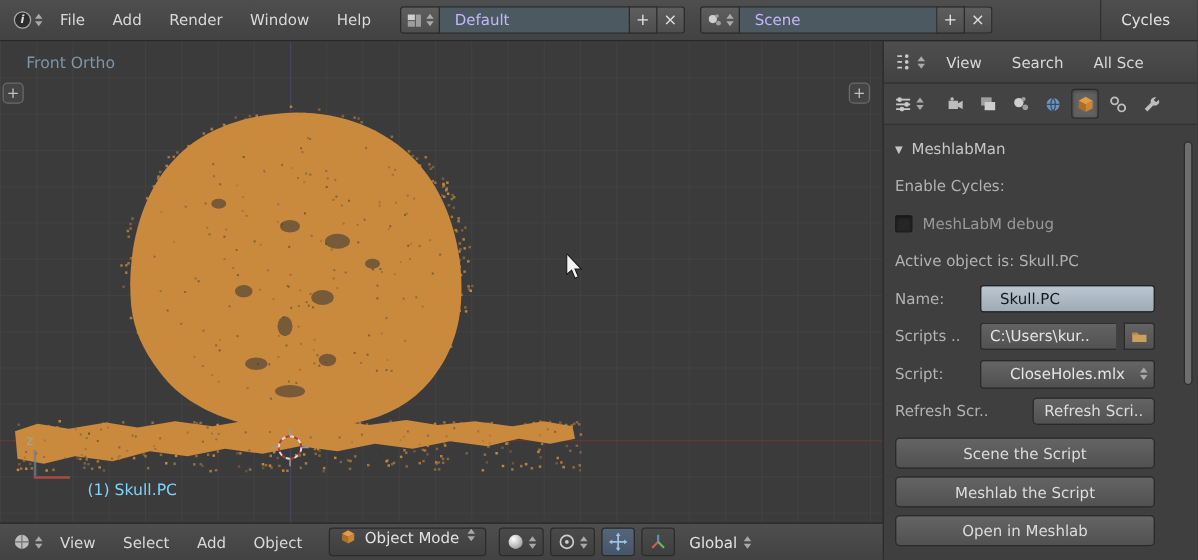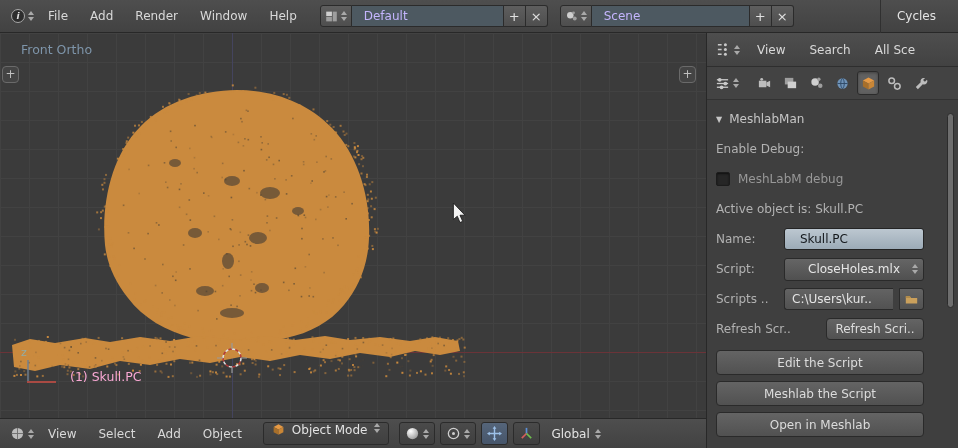--- a/index.html
+++ b/index.html
@@ -27,21 +27,21 @@
   .ic{width:15px;height:15px;flex:none}
   .ic12{width:13px;height:13px;flex:none}
 
   
   .viewport{position:absolute;top:33px;left:0;width:706px;height:385px;background:#3b3b3b;overflow:hidden}
   .grid{position:absolute;inset:0;background-image:linear-gradient(#424242 1px,transparent 1px),linear-gradient(90deg,#424242 1px,transparent 1px);background-size:29px 29px}
   .axis-z{position:absolute;left:232px;top:0;bottom:0;width:1px;background:#44445e}
   .axis-x{position:absolute;left:0;right:0;top:319px;height:1px;background:#6b3338}
   .scene-svg{position:absolute;inset:0}
   .view-label{position:absolute;left:21px;top:9px;color:#7e95aa;font-size:12.5px}
-  .obj-label{position:absolute;left:70px;top:336px;color:#f9a8d4;font-size:12.5px}
+  .obj-label{position:absolute;left:70px;top:351px;color:#7dd3fc;font-size:12.5px}
   .region-plus{position:absolute;width:17px;height:17px;border:1px solid #6a6a6a;border-radius:4px;background:rgba(80,80,80,.45);color:#c0c0c0;font-size:12px;line-height:15px;text-align:center}
   .region-plus.left{left:2px;top:33px}
   .region-plus.right{left:679px;top:33px}
   .mini-axis{position:absolute;left:16px;top:313px;width:54px;height:44px}
   .mini-axis .zl{position:absolute;left:5px;top:0;color:#93aca4;font-size:11px}
   .mini-axis .zline{position:absolute;left:11px;top:14px;width:2px;height:21px;background:#6f7f90;opacity:.75}
   .mini-axis .xline{position:absolute;left:11px;top:35px;width:29px;height:2px;background:#a94a43}
   .mouse-cursor{position:absolute;left:452px;top:170px;width:15px;height:22px}
 
   
@@ -1112,63 +1112,63 @@
     </div>
   </div>
 
   <div class="props-body">
     <div class="panel-header">
       <span class="tri">▼</span>
       <span>MeshlabMan</span>
     </div>
 
     <div class="prow">
-      <span class="plabel">Enable Debug:</span>
+      <span class="plabel">Enable Cycles:</span>
     </div>
 
     <div class="prow">
       <span class="checkbox"></span>
       <span class="plabel dim">MeshLabM debug</span>
     </div>
 
     <div class="prow">
       <span class="plabel">Active object is: Skull.PC</span>
     </div>
 
     <div class="prow">
       <span class="plabel w62">Name:</span>
       <div class="field-light">Skull.PC</div>
+    </div>
+
+    <div class="prow">
+      <span class="plabel w62">Scripts ..</span>
+      <div class="field-dark">C:\Users\kur..</div>
+      <span class="icon-btn">
+        <svg class="ic12" viewBox="0 0 16 16">
+            <path d="M1 4h5l1.5 2H15v7H1z" fill="#caa05c"></path>
+            <path d="M1 4h5l1.5 2H1z" fill="#b08a48"></path>
+          </svg>
+      </span>
     </div>
 
     <div class="prow">
       <span class="plabel w62">Script:</span>
       <div class="dropdown">
         <span>CloseHoles.mlx</span>
         <span class="steppers">
             <i class="up"></i>
             <i class="dn"></i>
           </span>
       </div>
     </div>
 
     <div class="prow">
-      <span class="plabel w62">Scripts ..</span>
-      <div class="field-dark">C:\Users\kur..</div>
-      <span class="icon-btn">
-        <svg class="ic12" viewBox="0 0 16 16">
-            <path d="M1 4h5l1.5 2H15v7H1z" fill="#caa05c"></path>
-            <path d="M1 4h5l1.5 2H1z" fill="#b08a48"></path>
-          </svg>
-      </span>
-    </div>
-
-    <div class="prow">
       <span class="plabel grow">Refresh Scr..</span>
       <span class="btn small">Refresh Scri..</span>
     </div>
 
-    <span class="btn wide">Edit the Script</span>
+    <span class="btn wide">Scene the Script</span>
     <span class="btn wide">Meshlab the Script</span>
     <span class="btn wide">Open in Meshlab</span>
   </div>
 
   <div class="scroll-thumb"></div>
 </div>
 
 </body></html>

